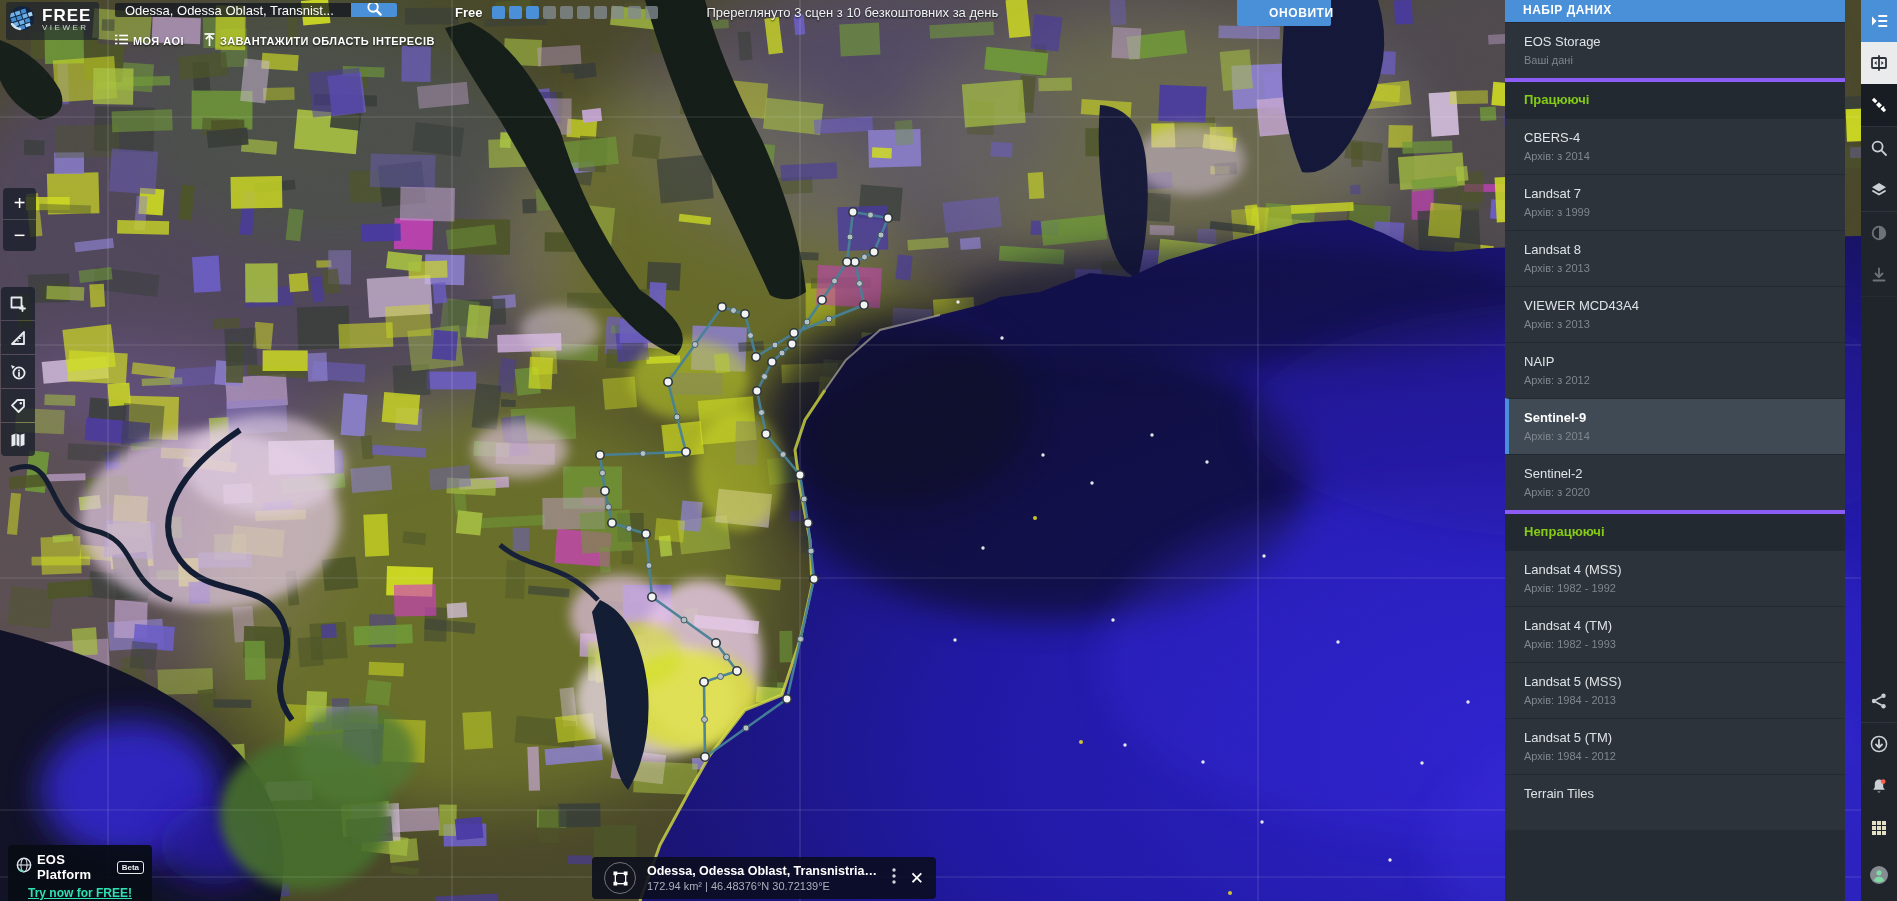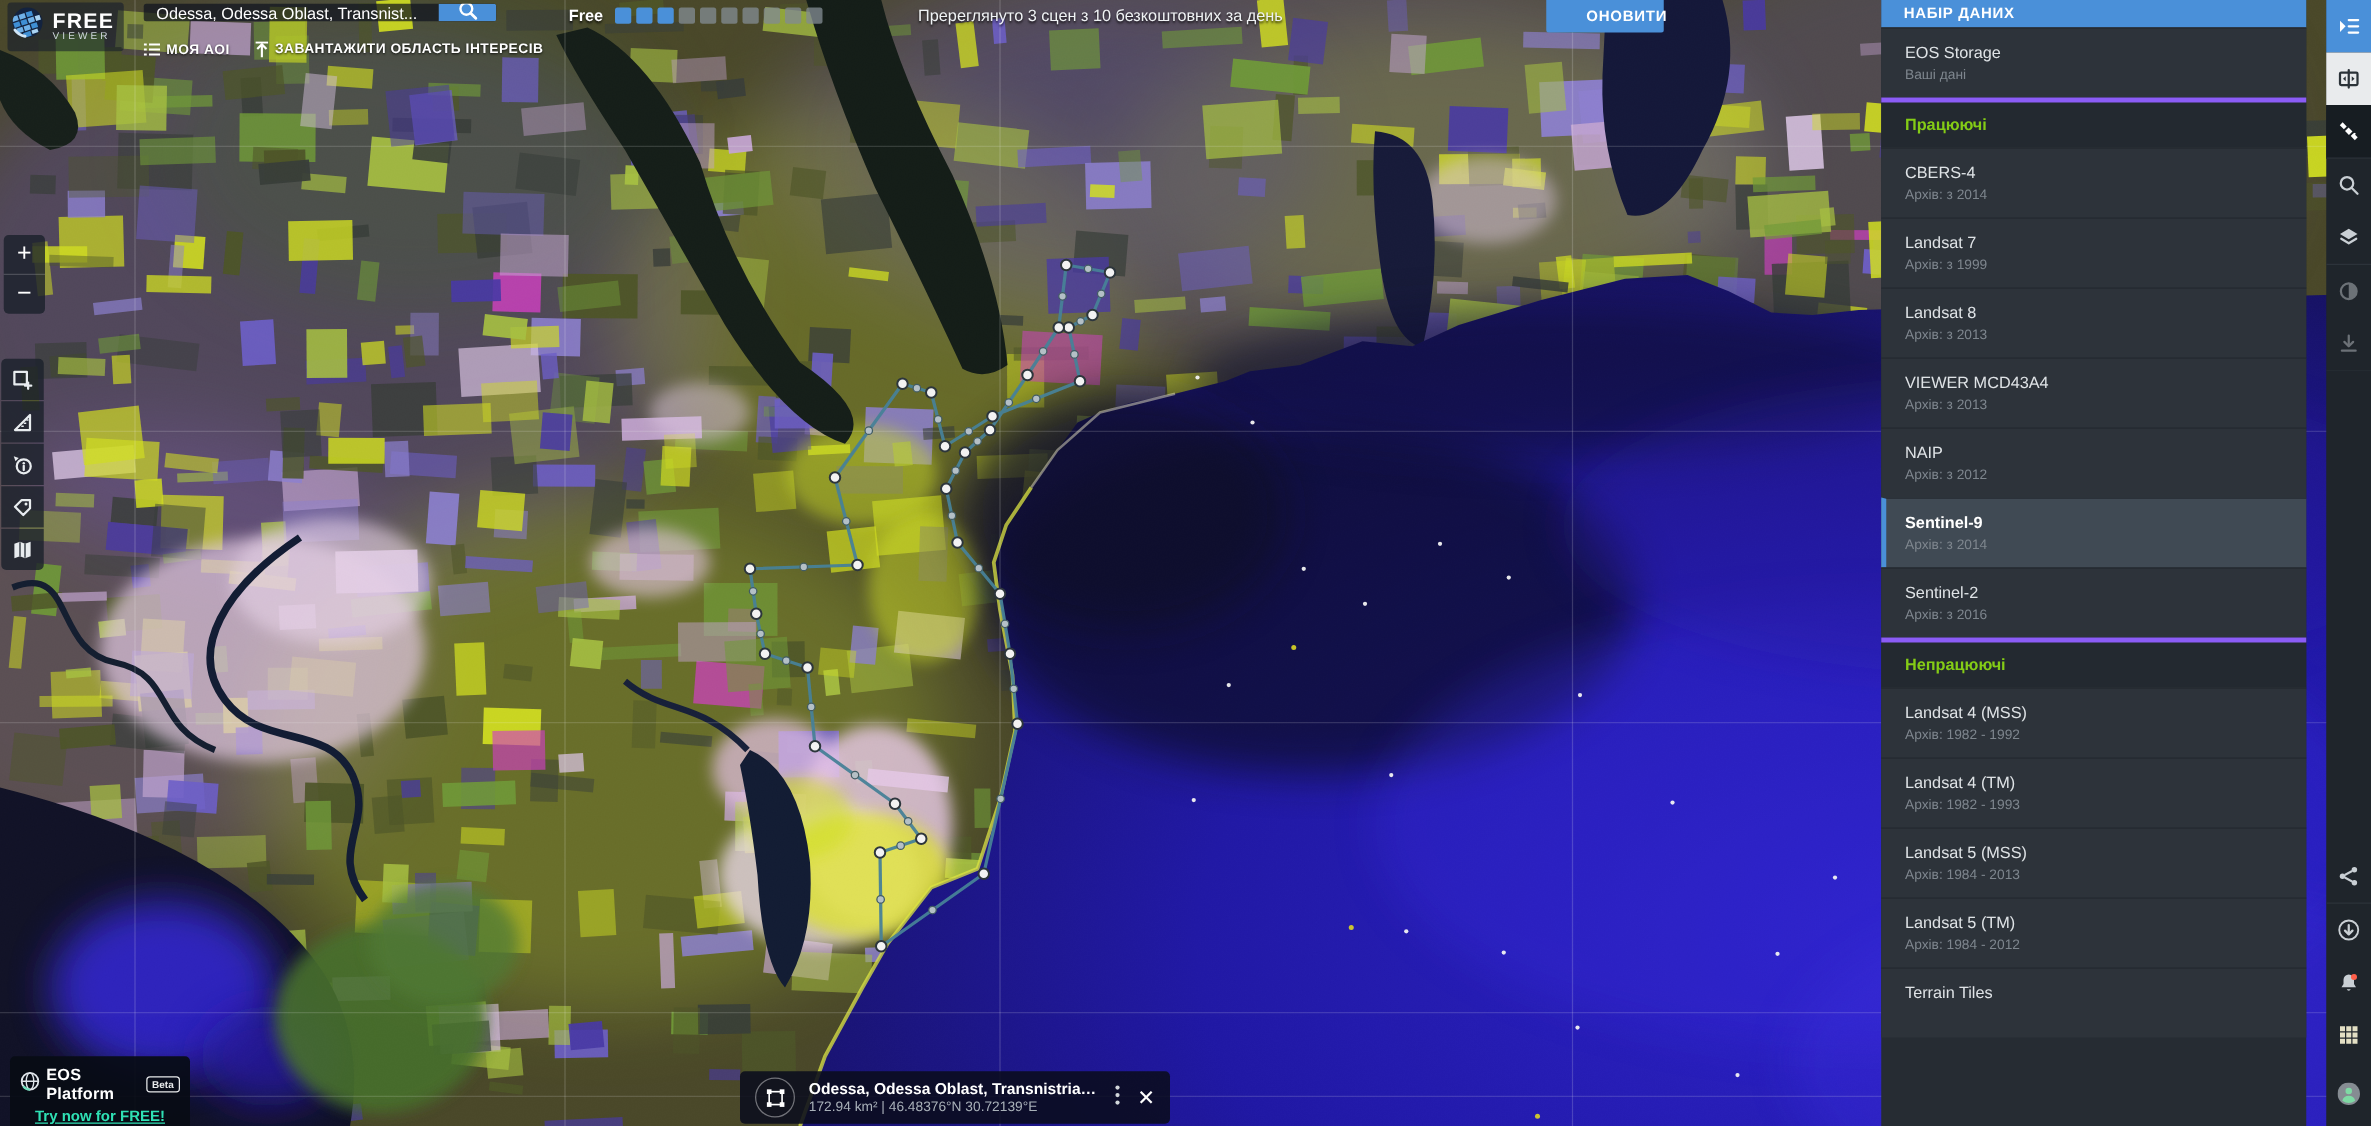--- a/index.html
+++ b/index.html
@@ -16,28 +16,28 @@
   #logo .l2{color:#cfd6dd;font-size:8px;letter-spacing:2.5px;line-height:9px;}
   
   #searchbar{left:115px;top:3px;width:282px;height:14px;display:flex;
              background:rgba(15,20,30,.72);border-radius:2px;overflow:hidden;}
   #searchbar input{flex:1;background:transparent;border:none;outline:none;color:#fff;
              font-size:13px;padding:0 10px;font-family:"Liberation Sans",sans-serif;}
   #searchbar button{width:46px;border:none;background:#4a90d9;cursor:pointer;
              display:flex;align-items:center;justify-content:center;}
   
   #aoirow{left:115px;top:33px;display:flex;gap:20px;align-items:center;}
-  .aoi-btn{display:flex;gap:5px;color:#fff;font-size:11px;
+  .aoi-btn{display:flex;align-items:center;gap:5px;color:#fff;font-size:11px;
            font-weight:bold;letter-spacing:.4px;cursor:pointer;}
   
   #quota{left:455px;top:5px;display:flex;align-items:center;}
   #quota .lbl{color:#fff;font-size:13px;font-weight:bold;}
   #quota .sq{display:flex;gap:4px;margin-left:10px;}
   #quota .sq i{width:13px;height:13px;border-radius:2px;display:block;}
-  #quota .txt{color:#f0f3f5;font-size:13px;margin-left:76px;}
+  #quota .txt{color:#f0f3f5;font-size:13px;margin-left:48px;}
   
   #refresh{left:1237px;top:0;width:94px;height:26px;background:#4a90d9;border:none;
            color:#fff;font-size:12px;font-weight:bold;letter-spacing:.6px;
            border-radius:0 0 2px 2px;cursor:pointer;font-family:"Liberation Sans",sans-serif;padding-left:32px;}
   
   #zoomctl{left:3px;top:188px;width:33px;background:rgba(26,32,42,.8);border-radius:4px;}
   #zoomctl .zb{height:31px;display:flex;align-items:center;justify-content:center;
                color:#fff;font-size:20px;cursor:pointer;}
   #zoomctl .zb + .zb{border-top:1px solid rgba(255,255,255,.18);}
   #tools{left:1px;top:287px;width:34px;display:flex;flex-direction:column;gap:1px;}
@@ -1294,21 +1294,21 @@
       <div class="ds-item">
         <div class="t">NAIP</div>
         <div class="s">Архів: з 2012</div>
       </div>
       <div class="ds-item sel" style="border-left: 4px solid rgb(74, 144, 217);">
         <div class="t">Sentinel-9</div>
         <div class="s">Архів: з 2014</div>
       </div>
       <div class="ds-item">
         <div class="t">Sentinel-2</div>
-        <div class="s">Архів: з 2016</div>
+        <div class="s">Архів: з 2020</div>
       </div>
       <div class="ds-section">Непрацюючі</div>
       <div class="ds-item">
         <div class="t">Landsat 4 (MSS)</div>
         <div class="s">Архів: 1982 - 1992</div>
       </div>
       <div class="ds-item">
         <div class="t">Landsat 4 (TM)</div>
         <div class="s">Архів: 1982 - 1993</div>
       </div>

